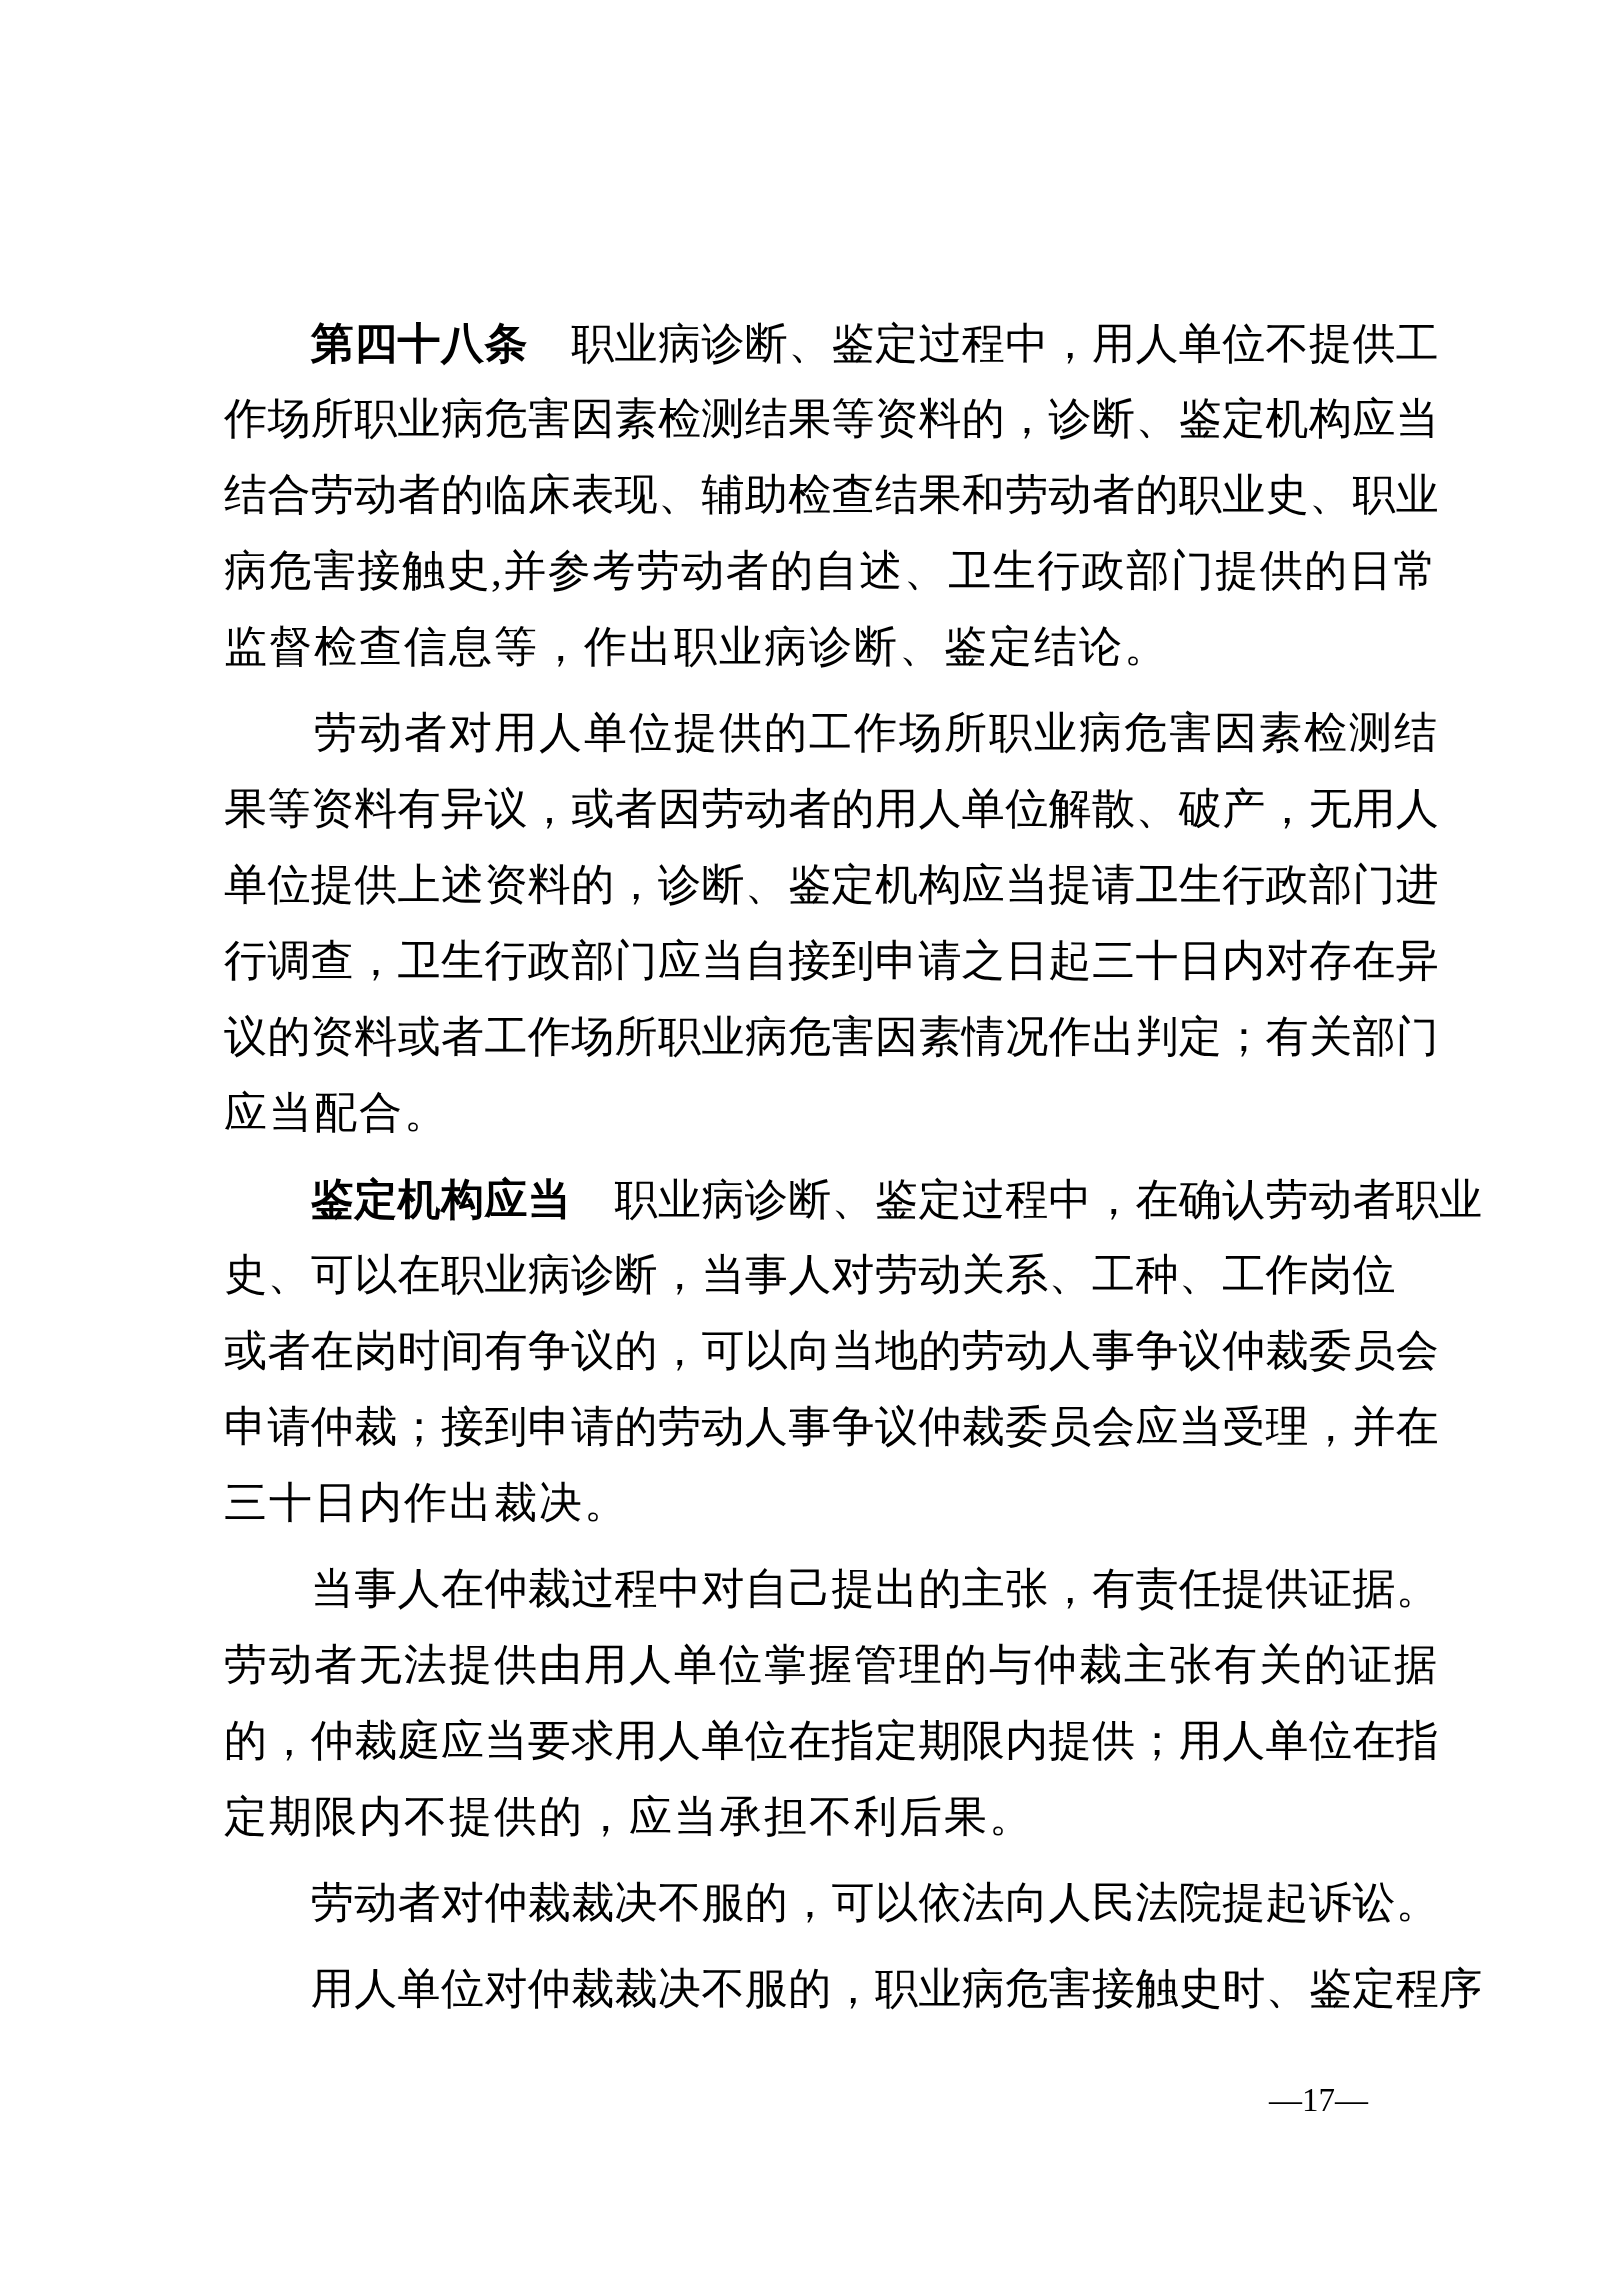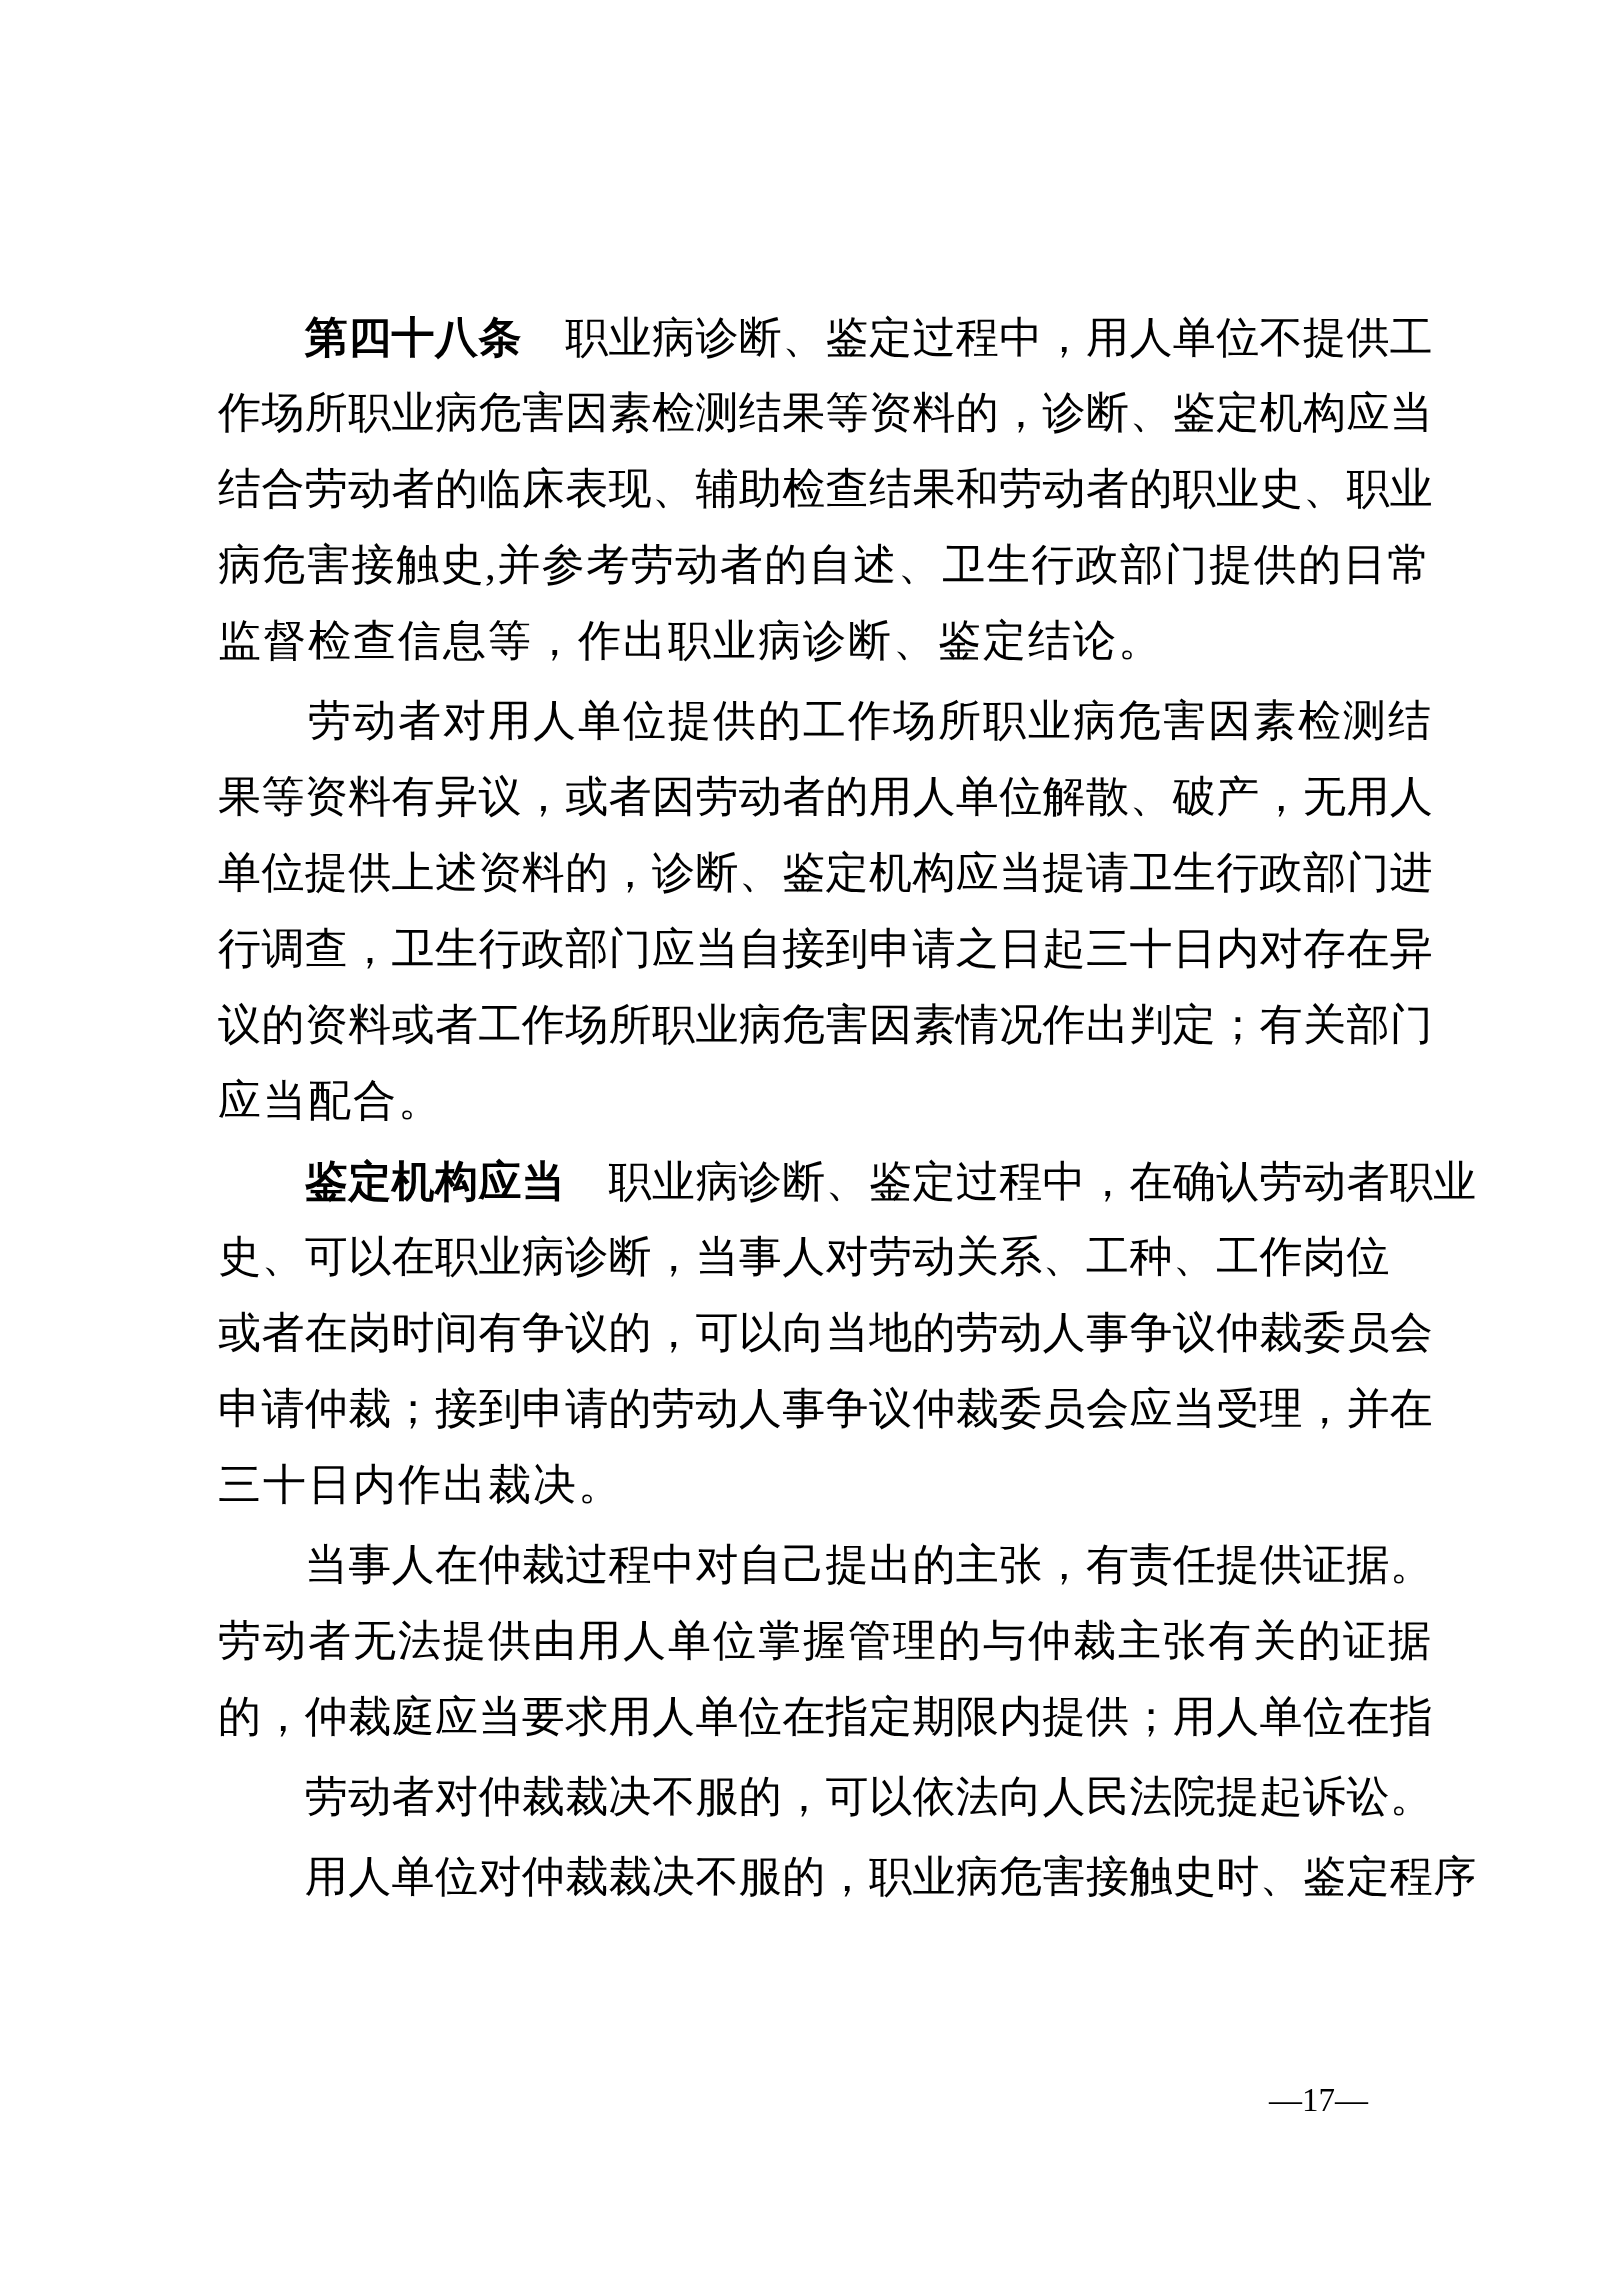--- a/index.html
+++ b/index.html
@@ -16,21 +16,21 @@
     color: #000000;
   }
   .doc {
     position: absolute;
     left: 214px;
     top: 295px;
     width: 1217px;
     font-size: 43px;
     line-height: 76px;
   }
-  .para { margin: 4px; }
+  .para { margin: 10px; }
   .line {
     white-space: nowrap;
     height: 76px;
   }
   .line b {
     font-family: "Liberation Sans", "DejaVu Sans", sans-serif;
     font-weight: 700;
   }
   .line.end { letter-spacing: 2px; }
   .pagenum {
@@ -67,20 +67,21 @@
       <div class="line" style="display: block; letter-spacing: 0.4px;">　　<b>鉴定机构应当</b>　职业病诊断、鉴定过程中，在确认劳动者职业</div>
       <div class="line" style="display: block; letter-spacing: 0.4px;">史、可以在职业病诊断，当事人对劳动关系、工种、工作岗位</div>
       <div class="line" style="display: block; letter-spacing: 0.4px;">或者在岗时间有争议的，可以向当地的劳动人事争议仲裁委员会</div>
       <div class="line" style="display: block; letter-spacing: 0.4px; font-family: Liberation Serif, serif;">申请仲裁；接到申请的劳动人事争议仲裁委员会应当受理，并在</div>
       <div class="line end">三十日内作出裁决。</div>
     </div>
     <div class="para">
       <div class="line" style="display: block; letter-spacing: 0.4px;">　　当事人在仲裁过程中对自己提出的主张，有责任提供证据。</div>
       <div class="line" style="display: block; letter-spacing: 2px;">劳动者无法提供由用人单位掌握管理的与仲裁主张有关的证据</div>
       <div class="line" style="display: block; letter-spacing: 0.4px;">的，仲裁庭应当要求用人单位在指定期限内提供；用人单位在指</div>
+      <div class="line end">定期限内不提供的，应当承担不利后果。</div>
     </div>
     <div class="para">
       <div class="line" style="display: block; letter-spacing: 0.4px;">　　劳动者对仲裁裁决不服的，可以依法向人民法院提起诉讼。</div>
     </div>
     <div class="para">
       <div class="line" style="display: block; letter-spacing: 0.4px;">　　用人单位对仲裁裁决不服的，职业病危害接触史时、鉴定程序</div>
     </div>
   </div>
 
 <div class="pagenum">—17—</div>

